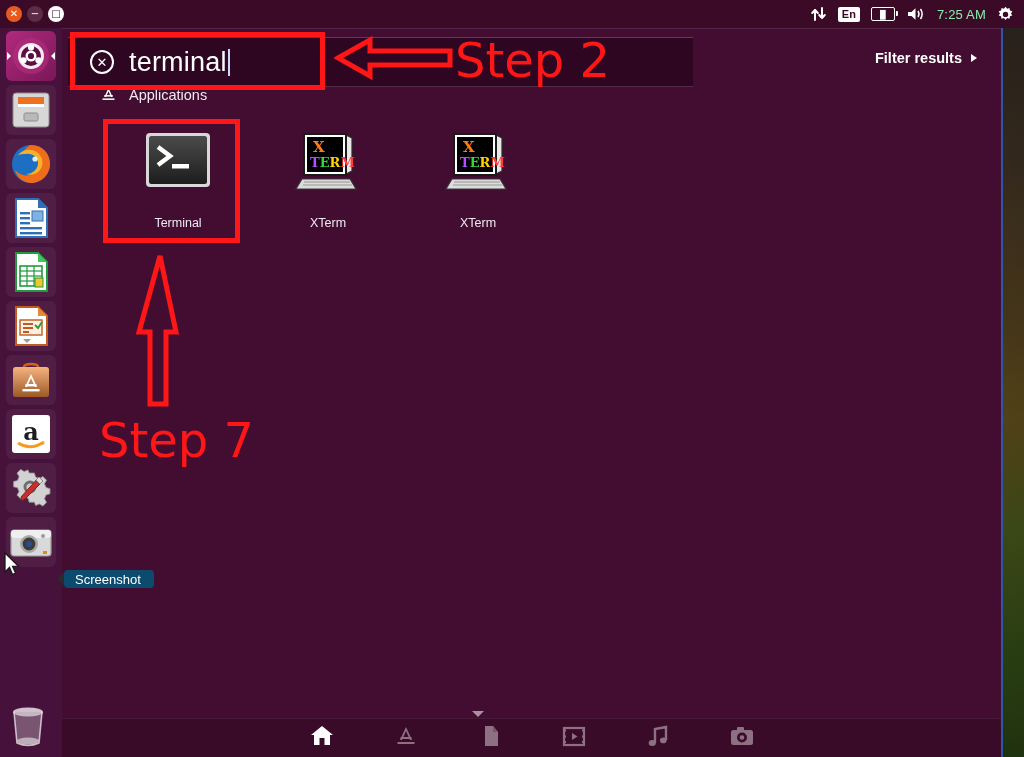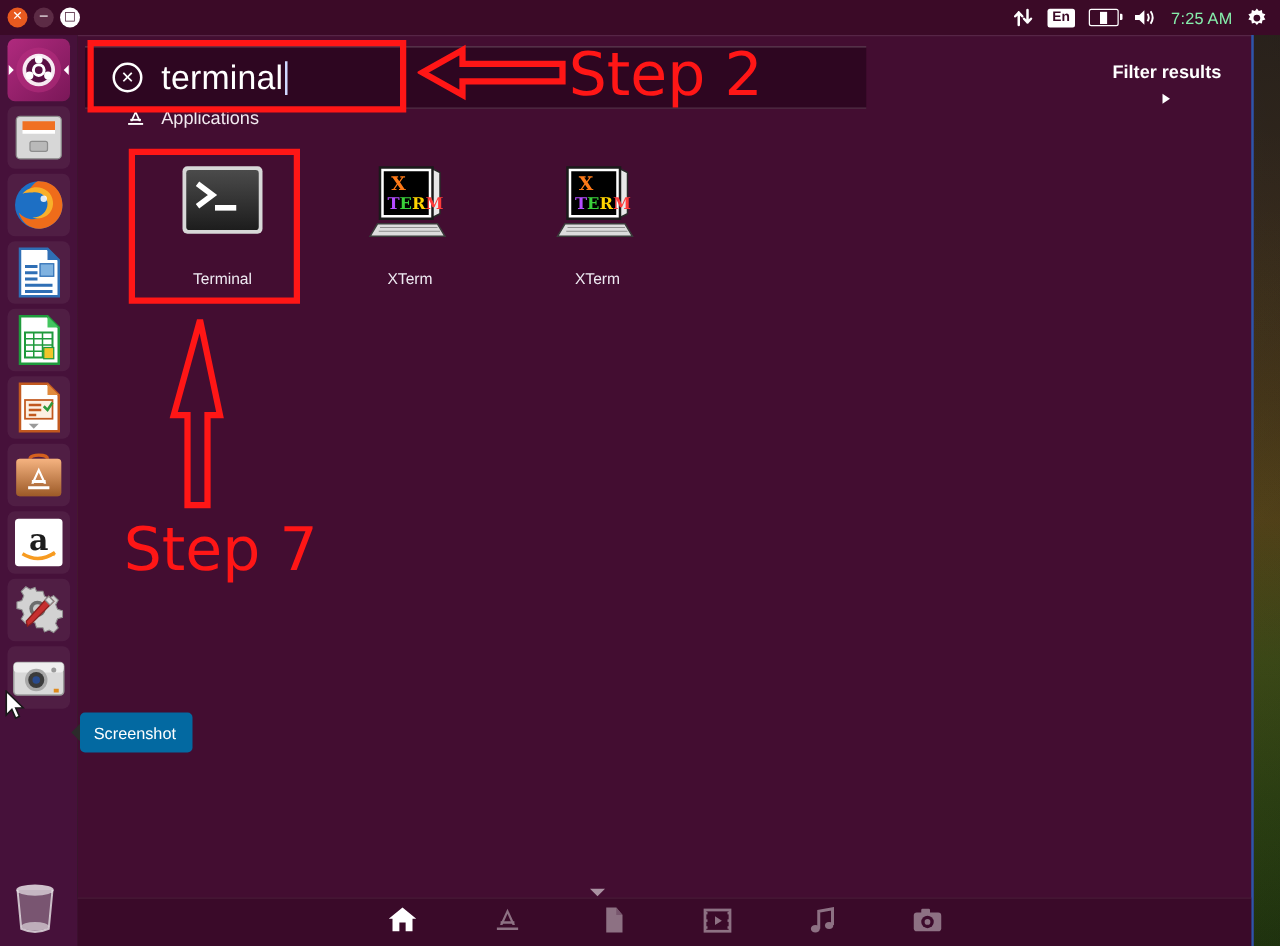--- a/index.html
+++ b/index.html
@@ -77,22 +77,22 @@
     position:absolute;left:1px;top:50%;margin-top:-4px;
     width:0;height:0;border-top:4px solid transparent;border-bottom:4px solid transparent;border-left:4px solid #ffffff;
   }
   .l-arrow-right{
     position:absolute;right:1px;top:50%;margin-top:-4px;
     width:0;height:0;border-top:4px solid transparent;border-bottom:4px solid transparent;border-right:4px solid #ffffff;
   }
 
   
   .tooltip{
-    position:absolute;left:64px;top:570px;height:32px;
-    background:#0369a1;color:#fff;border-radius:4px;
+    position:absolute;left:64px;top:570px;height:18px;
+    background:#0c4a6e;color:#fff;border-radius:4px;
     display:flex;align-items:center;padding:0 13px 0 11px;
     font-size:13px;z-index:60;white-space:nowrap;
   }
   .tooltip:before{
     content:"";position:absolute;left:-7px;top:50%;margin-top:-7px;
     border-top:7px solid transparent;border-bottom:7px solid transparent;border-right:7px solid #2b2b2b;
   }
 
   
   .cursor{position:absolute;left:4px;top:552px;z-index:70;}
@@ -123,21 +123,21 @@
   .search-text{
     margin-left:15px;color:#ffffff;font-size:27px;line-height:30px;
     letter-spacing:.2px;position:relative;
   }
   .caret{
     display:inline-block;width:2px;height:27px;background:#cfd6ff;
     vertical-align:-5px;margin-left:1px;
   }
   .filter-results{
     position:absolute;right:24px;top:22px;color:#ffffff;font-size:14.5px;font-weight:bold;
-    display:flex;align-items:center;gap:9px;z-index:22;flex-direction:column;
+    display:flex;align-items:center;gap:9px;z-index:22;
   }
   .filter-caret{width:0;height:0;border-top:4px solid transparent;border-bottom:4px solid transparent;border-left:6px solid #fff;}
 
   
   .cat-head{
     position:absolute;left:38px;top:58px;display:flex;align-items:center;gap:12px;
     color:#ffffff;font-size:14.5px;z-index:22;
   }
   .cat-head .cat-label{color:#f2e9ef;}
 

